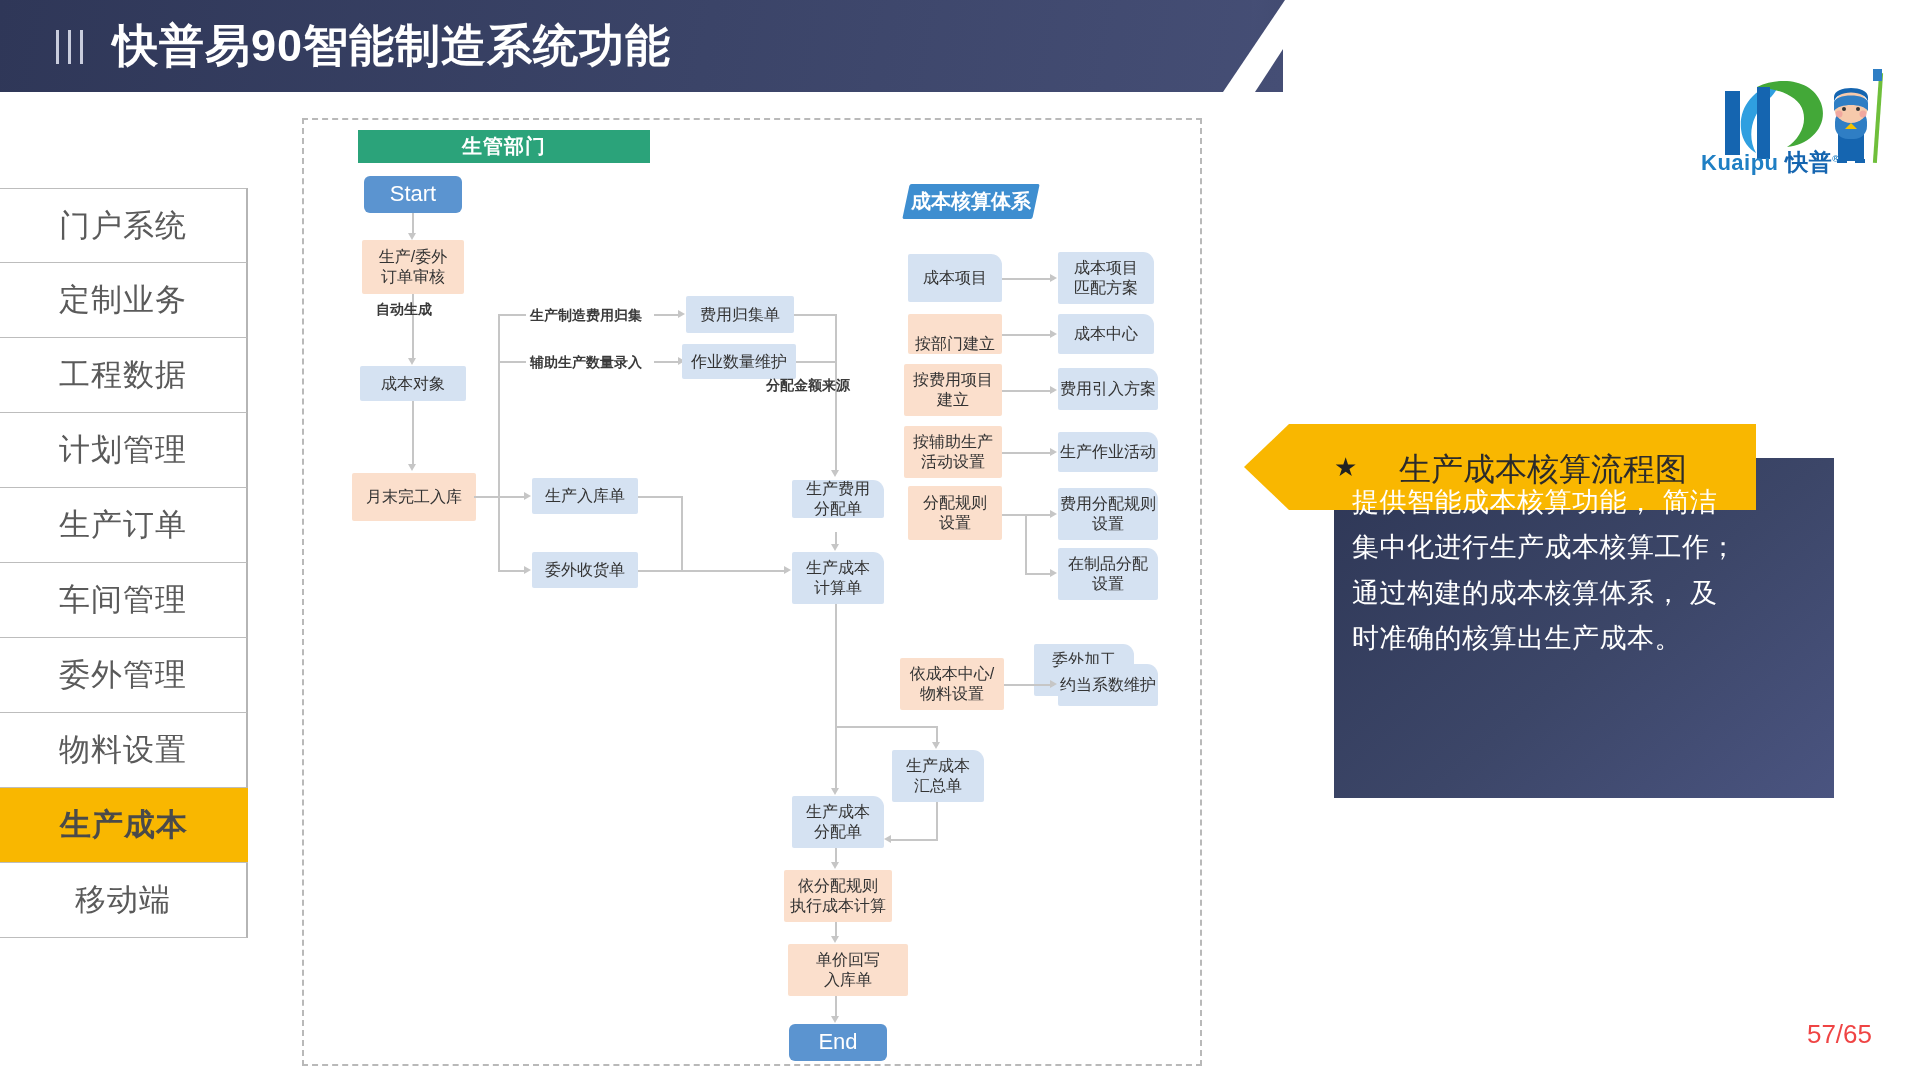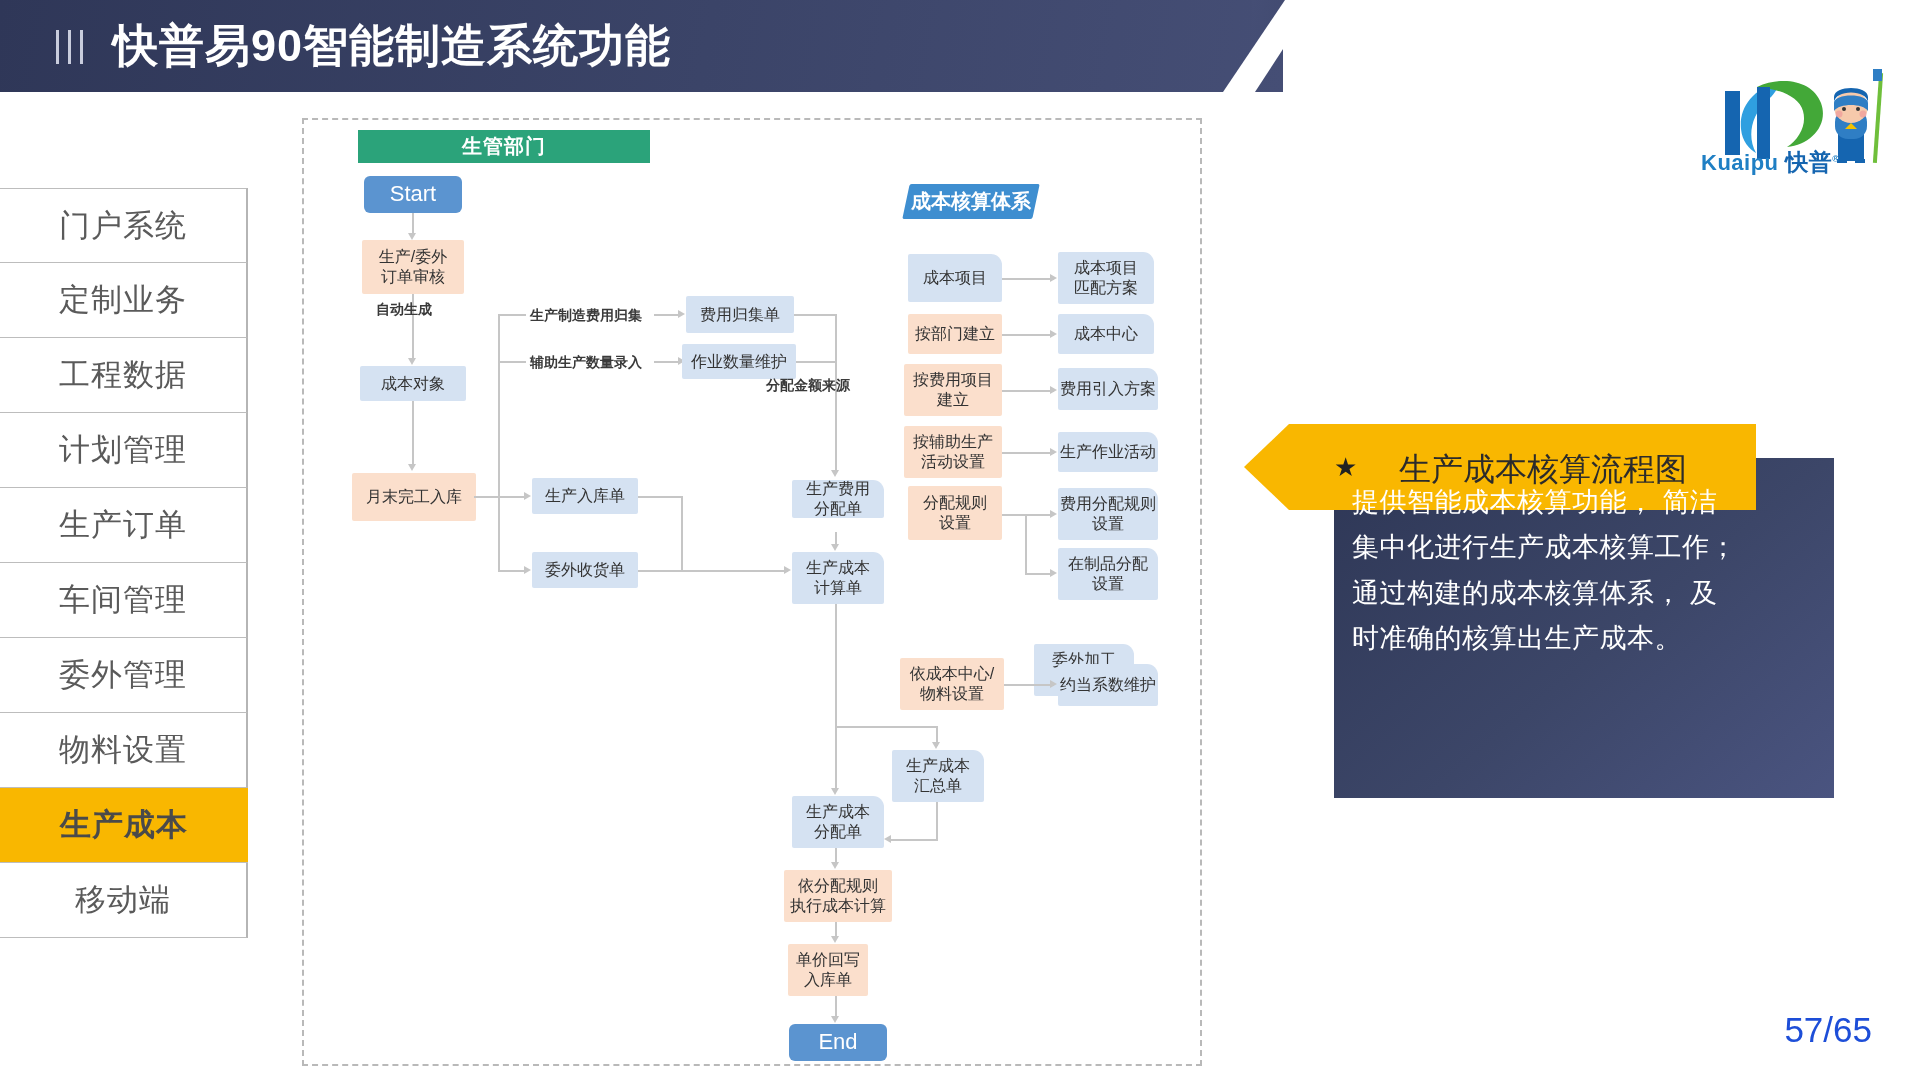--- a/index.html
+++ b/index.html
@@ -111,21 +111,21 @@
   }
   .callout-banner .star { position:absolute; left:90px; top:28px; font-size:26px; color:#222; }
   .callout-banner .ctitle {
     position:absolute; left:155px; top:24px; font-size:32px; color:#2b2b2b; white-space:nowrap;
   }
   .callout-lines {
     position:absolute; left:1352px; top:480px; width:470px;
     color:#ffffff; font-size:27px; line-height:1.68; letter-spacing:0.5px;
   }
   .page-num {
-    position:absolute; right:48px; bottom:30px; color:#1d4ed8; font-size:35px;
+    position:absolute; right:48px; bottom:30px; color:#ef4444; font-size:26px;
   }
 </style>
 </head>
 <body>
 
 <div id="page">
 
   <div class="header-bar"></div>
   <div class="header-tail"></div>
   <div class="header-notch"></div>
@@ -304,21 +304,21 @@
     </div>
     <div class="ln lnv" style="left:533px; top:730px; height:16px;"></div>
     <div class="arrow-d" style="left:529px; top:744px;"></div>
 
     <div class="node peach" style="left:482px; top:752px; width:108px; height:52px;justify-content:center;">
       <span>依分配规则<br>执行成本计算</span>
     </div>
     <div class="ln lnv" style="left:533px; top:804px; height:16px;"></div>
     <div class="arrow-d" style="left:529px; top:818px;"></div>
 
-    <div class="node peach" style="left:486px; top:826px; width:80px; height:52px;justify-content:center;">
+    <div class="node peach" style="left:486px; top:826px; width:120px; height:52px;justify-content:center;">
       <span>单价回写<br>入库单</span>
     </div>
     <div class="ln lnv" style="left:533px; top:878px; height:22px;"></div>
     <div class="arrow-d" style="left:529px; top:898px;"></div>
 
     <div class="node pill" style="left:487px; top:906px; width:98px; height:37px;">
         <span>End</span>
       </div>
 
     <div class="node tag" style="left:604px; top:66px; width:130px; height:35px;">
@@ -327,21 +327,21 @@
 
     <div class="node blue folder" style="left:606px; top:136px; width:94px; height:48px;">
         <span>成本项目</span>
       </div>
     <div class="ln lnh" style="left:700px; top:160px; width:52px;"></div>
     <div class="arrow-r" style="left:748px; top:156px;"></div>
     <div class="node blue folder" style="left:756px; top:134px; width:96px; height:52px;">
       <span>成本项目<br>匹配方案</span>
     </div>
 
-    <div class="node peach" style="left:606px; top:196px; width:94px; height:40px;">
+    <div class="node peach" style="left:606px; top:196px; width:94px; height:40px;align-items:flex-end;">
         <span>按部门建立</span>
       </div>
     <div class="ln lnh" style="left:700px; top:216px; width:52px;"></div>
     <div class="arrow-r" style="left:748px; top:212px;"></div>
     <div class="node blue folder" style="left:756px; top:196px; width:96px; height:40px;">
         <span>成本中心</span>
       </div>
 
     <div class="node peach" style="left:602px; top:246px; width:98px; height:52px;">
       <span>按费用项目<br>建立</span>

